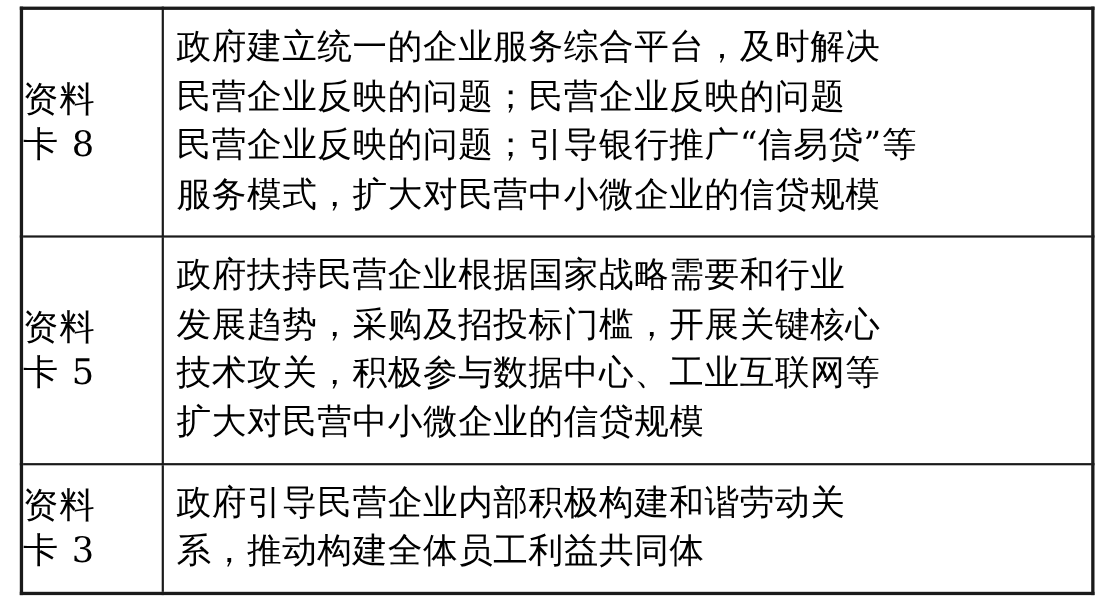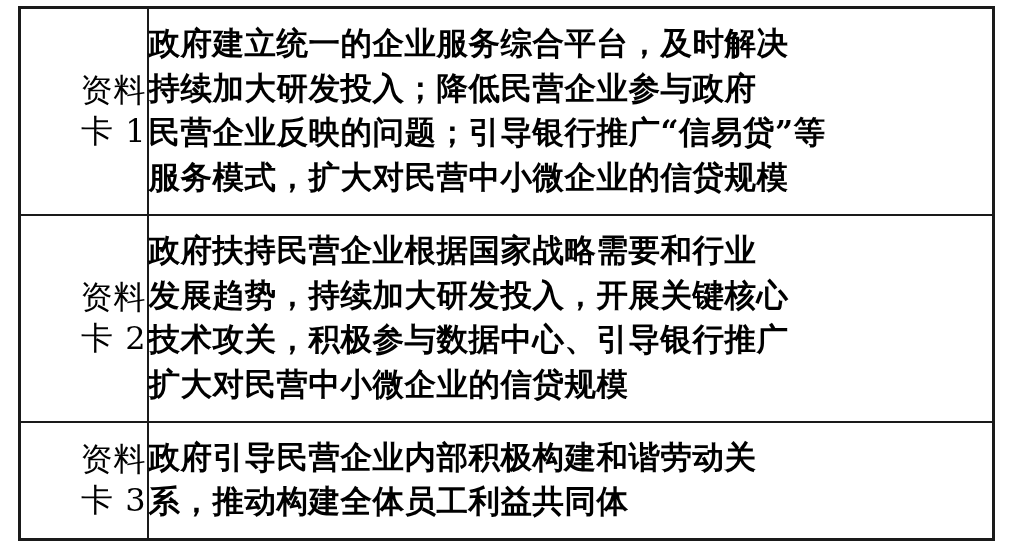--- a/index.html
+++ b/index.html
@@ -29,21 +29,21 @@
   }
   table.card-table td {
     border: 2px solid #1a1a1a;
     vertical-align: middle;
     padding: 0;
   }
   col.label-col { width: 128px; }
   col.text-col  { width: auto; }
 
   .label-cell {
-    text-align: right;
+    text-align: left;
     padding: 4px 2px;
   }
   .label-inner {
     font-size: 32px;
     line-height: 1.30;
     letter-spacing: 1px;
     font-family: "DejaVu Serif", "Liberation Serif", serif;
     font-weight: 500;
   }
   .label-line {
@@ -51,23 +51,24 @@
     white-space: nowrap;
   }
   .text-cell {
     padding: 10px 14px 12px 16px;
   }
   .text-inner {
     font-size: 31.5px;
     line-height: 1.42;
     letter-spacing: 0.5px;
     font-family: "DejaVu Serif", "Liberation Serif", serif;
-    font-weight: 700;
+    font-weight: 400;
     text-align: justify;
     text-justify: inter-ideograph;
+    padding-left: 12px;
   }
   .text-line {
     display: block;
     white-space: nowrap;
   }
   .row-1 .text-cell { padding-top: 12px; padding-bottom: 14px; }
   .row-2 .text-cell { padding-top: 12px; padding-bottom: 14px; }
   .row-3 .text-cell { padding-top: 12px; padding-bottom: 14px; }
 </style>
 </head>
@@ -78,45 +79,45 @@
   <table class="card-table">
     <colgroup>
       <col class="label-col">
       <col class="text-col">
     </colgroup>
     <tbody>
       <tr class="row-1">
         <td class="label-cell">
           <div class="label-inner">
             <span class="label-line">资料</span>
-            <span class="label-line">卡 1</span>
+            <span class="label-line">卡 8</span>
           </div>
         </td>
         <td class="text-cell">
           <div class="text-inner">
             <span class="text-line">政府建立统一的企业服务综合平台，及时解决</span>
-            <span class="text-line">持续加大研发投入；降低民营企业参与政府</span>
+            <span class="text-line">民营企业反映的问题；民营企业反映的问题</span>
             <span class="text-line">民营企业反映的问题；引导银行推广“信易贷”等</span>
             <span class="text-line">服务模式，扩大对民营中小微企业的信贷规模</span>
           </div>
         </td>
       </tr>
 
       <tr class="row-2">
         <td class="label-cell">
           <div class="label-inner">
             <span class="label-line">资料</span>
-            <span class="label-line">卡 2</span>
+            <span class="label-line">卡 5</span>
           </div>
         </td>
         <td class="text-cell">
           <div class="text-inner">
             <span class="text-line">政府扶持民营企业根据国家战略需要和行业</span>
-            <span class="text-line">发展趋势，持续加大研发投入，开展关键核心</span>
-            <span class="text-line">技术攻关，积极参与数据中心、引导银行推广</span>
+            <span class="text-line">发展趋势，采购及招投标门槛，开展关键核心</span>
+            <span class="text-line">技术攻关，积极参与数据中心、工业互联网等</span>
             <span class="text-line">扩大对民营中小微企业的信贷规模</span>
           </div>
         </td>
       </tr>
 
       <tr class="row-3">
         <td class="label-cell">
           <div class="label-inner">
             <span class="label-line">资料</span>
             <span class="label-line">卡 3</span>

